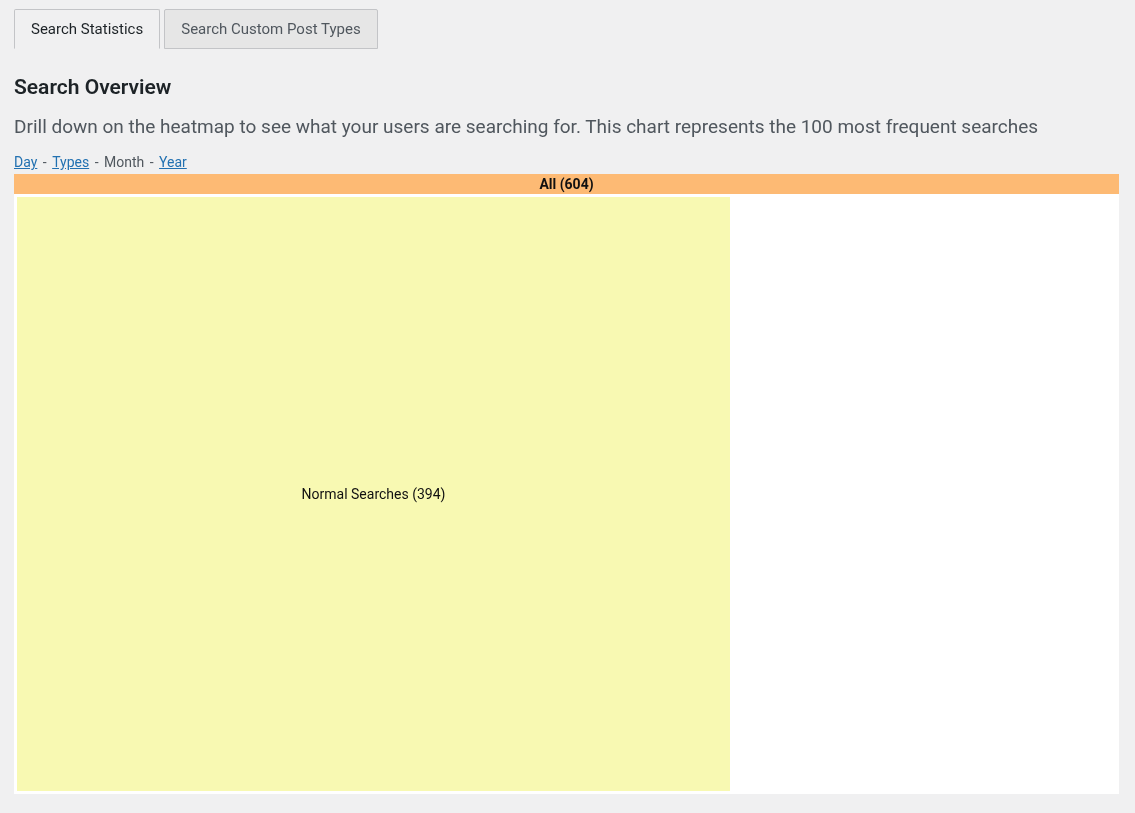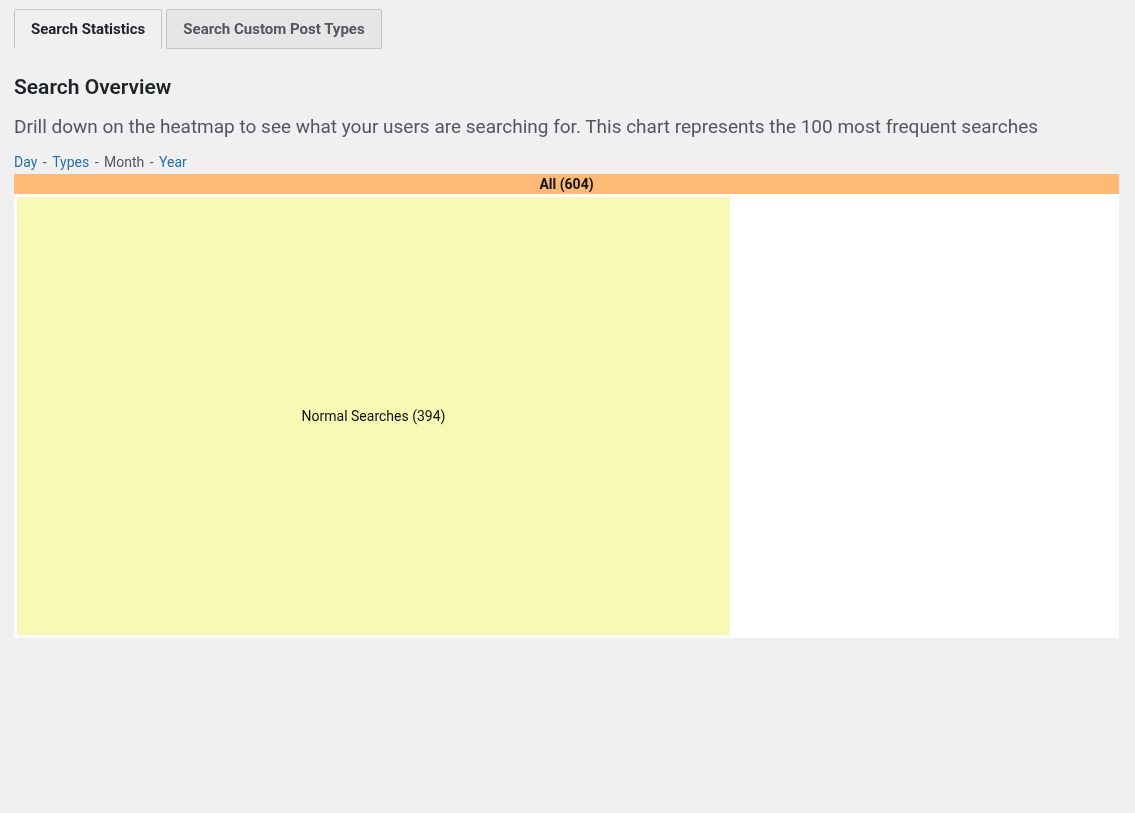--- a/index.html
+++ b/index.html
@@ -22,21 +22,21 @@
     margin: 0;
     padding: 0;
     list-style: none;
   }
   .tab {
     display: inline-block;
     border: 1px solid #c3c4c7;
     background: #e6e6e6;
     color: #50575e;
     font-size: 15px;
-    font-weight: 700;
+    font-weight: 400;
     padding: 10px 16px 10px 16px;
     cursor: pointer;
     border-top-left-radius: 2px;
     border-top-right-radius: 2px;
   }
   .tab.active {
     background: #f0f0f1;
     color: #1d2327;
     border-bottom-color: #f0f0f1;
   }
@@ -55,20 +55,21 @@
     margin: 16px 0 16px 0;
   }
 
   .range-links {
     font-size: 14px;
     color: #50575e;
     margin-bottom: 4px;
   }
   .range-links a {
     color: #2271b1;
+    text-decoration: underline;
     cursor: pointer;
   }
   .range-links span.current {
     color: #50575e;
   }
   .range-links .sep {
     color: #50575e;
     margin: 0 2px;
   }
 
@@ -81,21 +82,21 @@
     background: #fdba74;
     color: #111;
     text-align: center;
     font-size: 14px;
     font-weight: 700;
     line-height: 20px;
     height: 20px;
   }
   .chart-body {
     display: flex;
-    height: 444px;
+    height: 600px;
     background: #fff;
     box-sizing: border-box;
     padding: 3px;
     gap: 3px;
   }
   .block {
     display: flex;
     align-items: center;
     justify-content: center;
     font-size: 14px;

